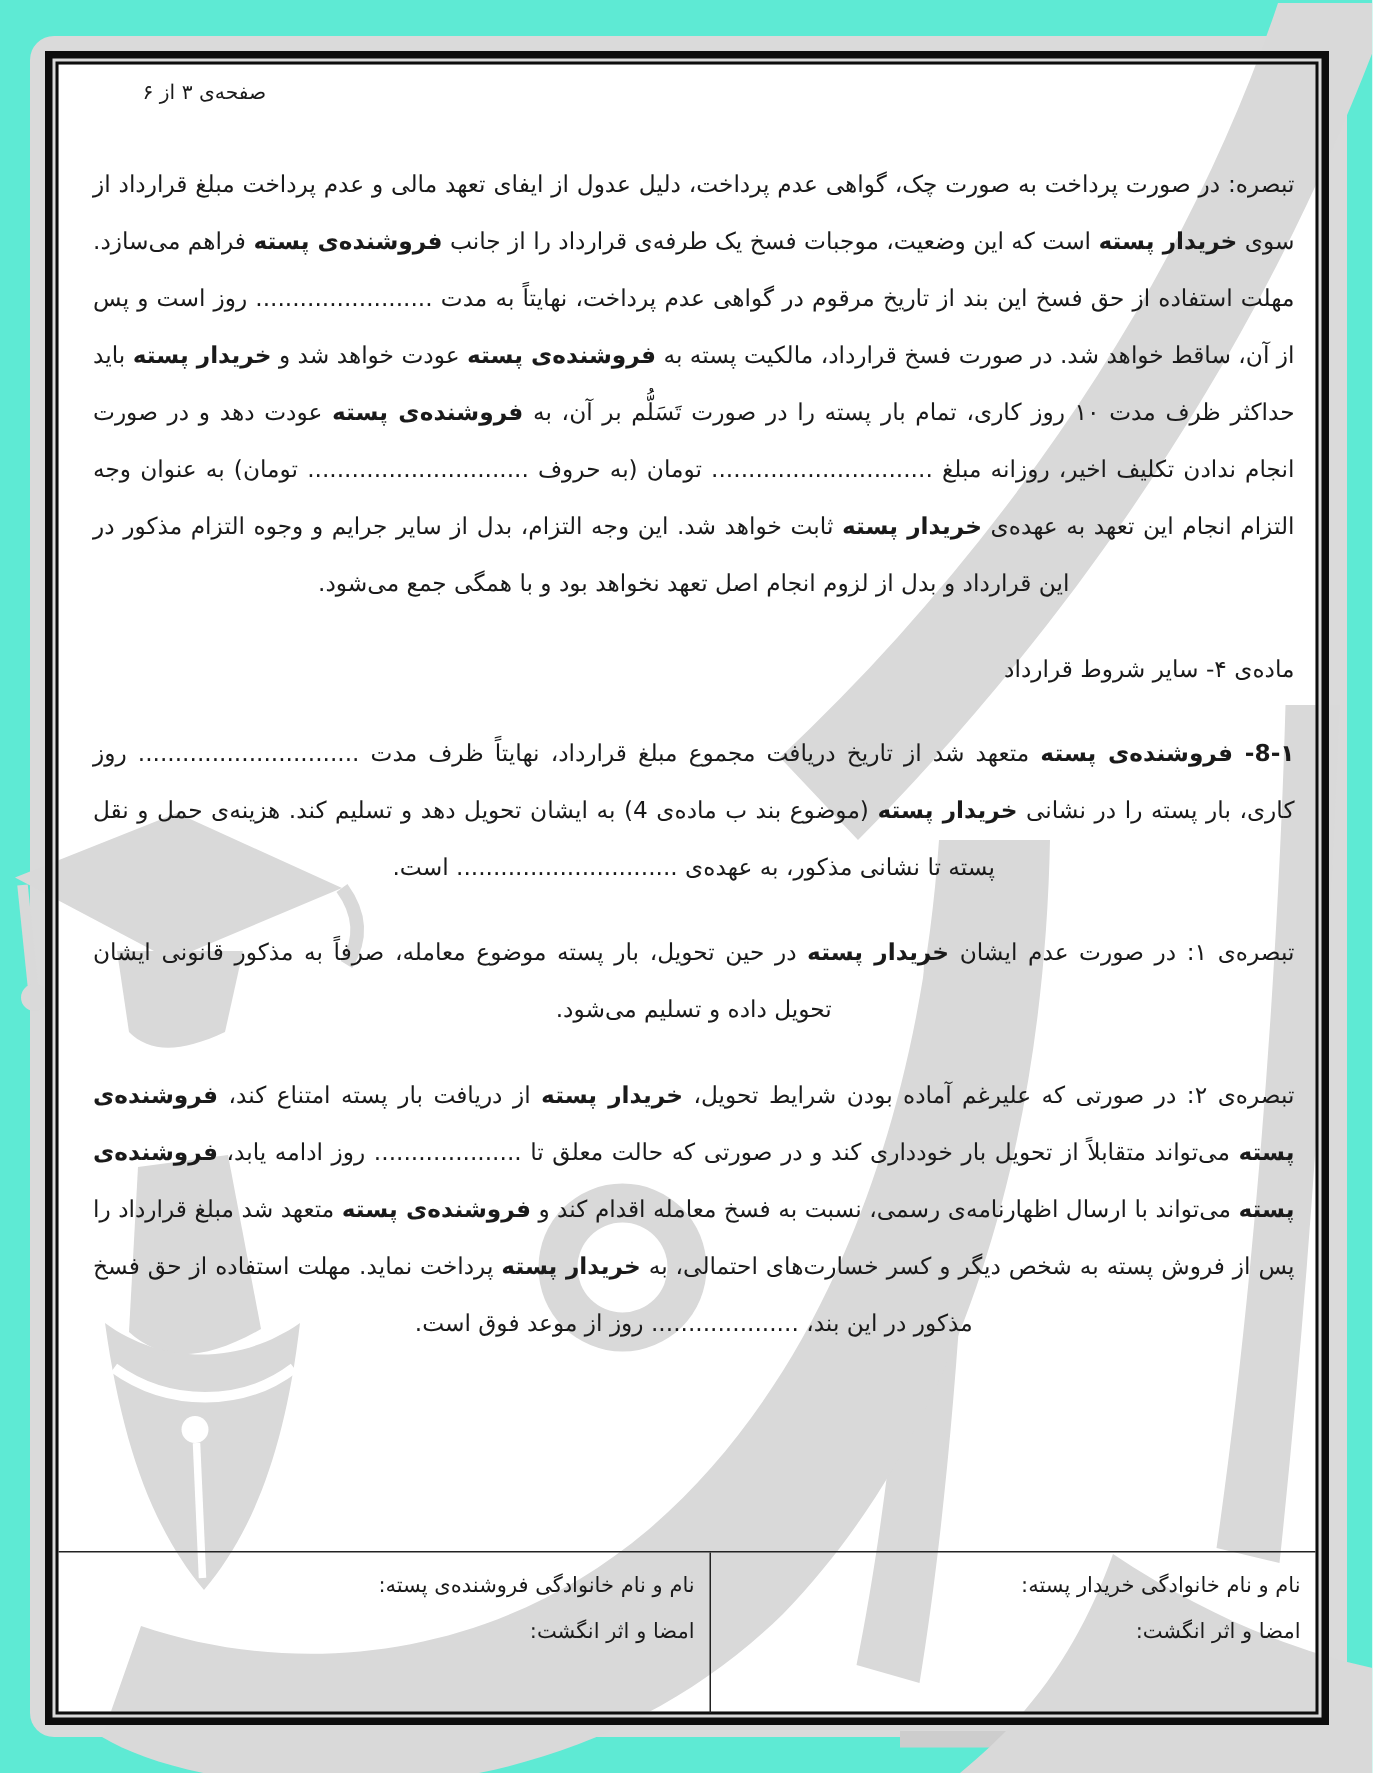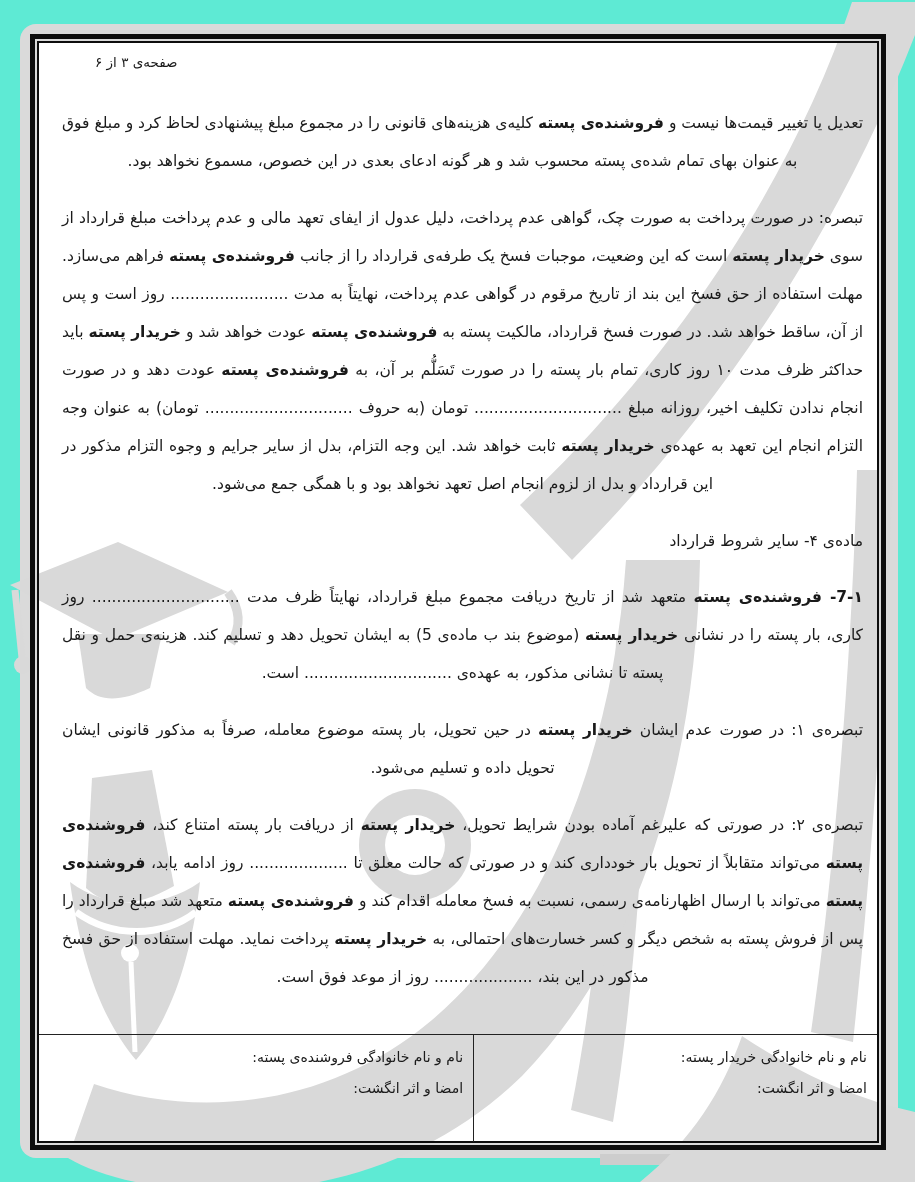--- a/index.html
+++ b/index.html
@@ -69,26 +69,25 @@
         <circle cx="130" cy="953" r="9" fill="#ffffff"></circle>
       </g>
     </g>
   </svg>
 
   <div class="frame"></div>
 
   <div class="content">
     <div class="page-num">صفحه‌ی ۳ از ۶</div>
 
-    <p class="para"><span>تعدیل یا تغییر قیمت‌ها نیست و </span><span class="b">فروشنده‌ی پسته</span><span> کلیه‌ی هزینه‌های قانونی را در مجموع مبلغ پیشنهادی لحاظ کرد و مبلغ فوق به عنوان بهای تمام شده‌ی پسته محسوب شد و هر گونه ادعای بعدی در این خصوص، مسموع نخواهد بود.</span></p>
     <p class="para"><span>تبصره: در صورت پرداخت به صورت چک، گواهی عدم پرداخت، دلیل عدول از ایفای تعهد مالی و عدم پرداخت مبلغ قرارداد از سوی </span><span class="b">خریدار پسته</span><span> است که این وضعیت، موجبات فسخ یک طرفه‌ی قرارداد را از جانب </span><span class="b">فروشنده‌ی پسته</span><span> فراهم می‌سازد. مهلت استفاده از حق فسخ این بند از تاریخ مرقوم در گواهی عدم پرداخت، نهایتاً به مدت ........................ روز است و پس از آن، ساقط خواهد شد. در صورت فسخ قرارداد، مالکیت پسته به </span><span class="b">فروشنده‌ی پسته</span><span> عودت خواهد شد و </span><span class="b">خریدار پسته</span><span> باید حداکثر ظرف مدت ۱۰ روز کاری، تمام بار پسته را در صورت تَسَلُّم بر آن، به </span><span class="b">فروشنده‌ی پسته</span><span> عودت دهد و در صورت انجام ندادن تکلیف اخیر، روزانه مبلغ .............................. تومان (به حروف .............................. تومان) به عنوان وجه التزام انجام این تعهد به عهده‌ی </span><span class="b">خریدار پسته</span><span> ثابت خواهد شد. این وجه التزام، بدل از سایر جرایم و وجوه التزام مذکور در این قرارداد و بدل از لزوم انجام اصل تعهد نخواهد بود و با همگی جمع می‌شود.</span></p>
 
     <div class="heading">ماده‌ی ۴- سایر شروط قرارداد</div>
 
-    <p class="para"><span class="b">7-۱- فروشنده‌ی پسته</span><span> متعهد شد از تاریخ دریافت مجموع مبلغ قرارداد، نهایتاً ظرف مدت .............................. روز کاری، بار پسته را در نشانی </span><span class="b">خریدار پسته</span><span> (موضوع بند ب ماده‌ی 5) به ایشان تحویل دهد و تسلیم کند. هزینه‌ی حمل و نقل پسته تا نشانی مذکور، به عهده‌ی .............................. است.</span></p>
+    <p class="para"><span class="b">8-۱- فروشنده‌ی پسته</span><span> متعهد شد از تاریخ دریافت مجموع مبلغ قرارداد، نهایتاً ظرف مدت .............................. روز کاری، بار پسته را در نشانی </span><span class="b">خریدار پسته</span><span> (موضوع بند ب ماده‌ی 4) به ایشان تحویل دهد و تسلیم کند. هزینه‌ی حمل و نقل پسته تا نشانی مذکور، به عهده‌ی .............................. است.</span></p>
     <p class="para"><span>تبصره‌ی ۱: در صورت عدم ایشان </span><span class="b">خریدار پسته</span><span> در حین تحویل، بار پسته موضوع معامله، صرفاً به مذکور قانونی ایشان تحویل داده و تسلیم می‌شود.</span></p>
     <p class="para"><span>تبصره‌ی ۲: در صورتی که علیرغم آماده بودن شرایط تحویل، </span><span class="b">خریدار پسته</span><span> از دریافت بار پسته امتناع کند، </span><span class="b">فروشنده‌ی پسته</span><span> می‌تواند متقابلاً از تحویل بار خودداری کند و در صورتی که حالت معلق تا .................... روز ادامه یابد، </span><span class="b">فروشنده‌ی پسته</span><span> می‌تواند با ارسال اظهارنامه‌ی رسمی، نسبت به فسخ معامله اقدام کند و </span><span class="b">فروشنده‌ی پسته</span><span> متعهد شد مبلغ قرارداد را پس از فروش پسته به شخص دیگر و کسر خسارت‌های احتمالی، به </span><span class="b">خریدار پسته</span><span> پرداخت نماید. مهلت استفاده از حق فسخ مذکور در این بند، .................... روز از موعد فوق است.</span></p>
   </div>
 
   <div class="sig-table">
     <div class="sig-cell sig-buyer">
       <div>نام و نام خانوادگی خریدار پسته:</div>
       <div>امضا و اثر انگشت:</div>
     </div>
     <div class="sig-cell sig-seller">

